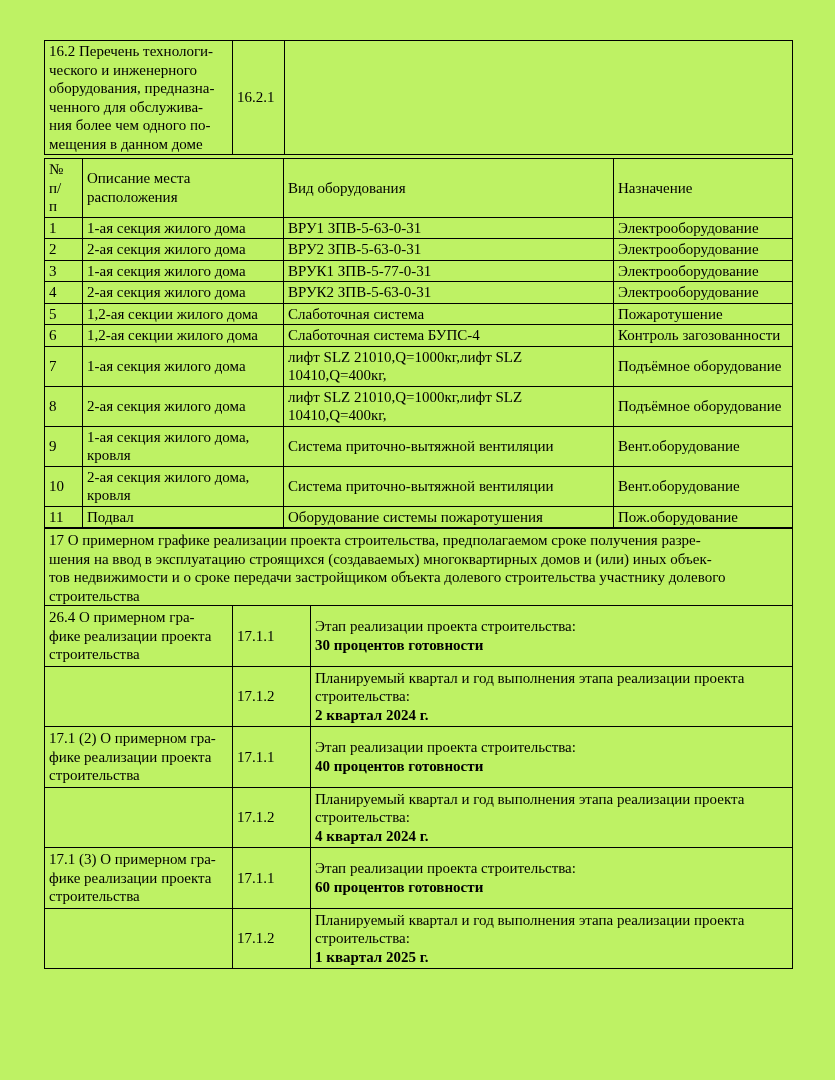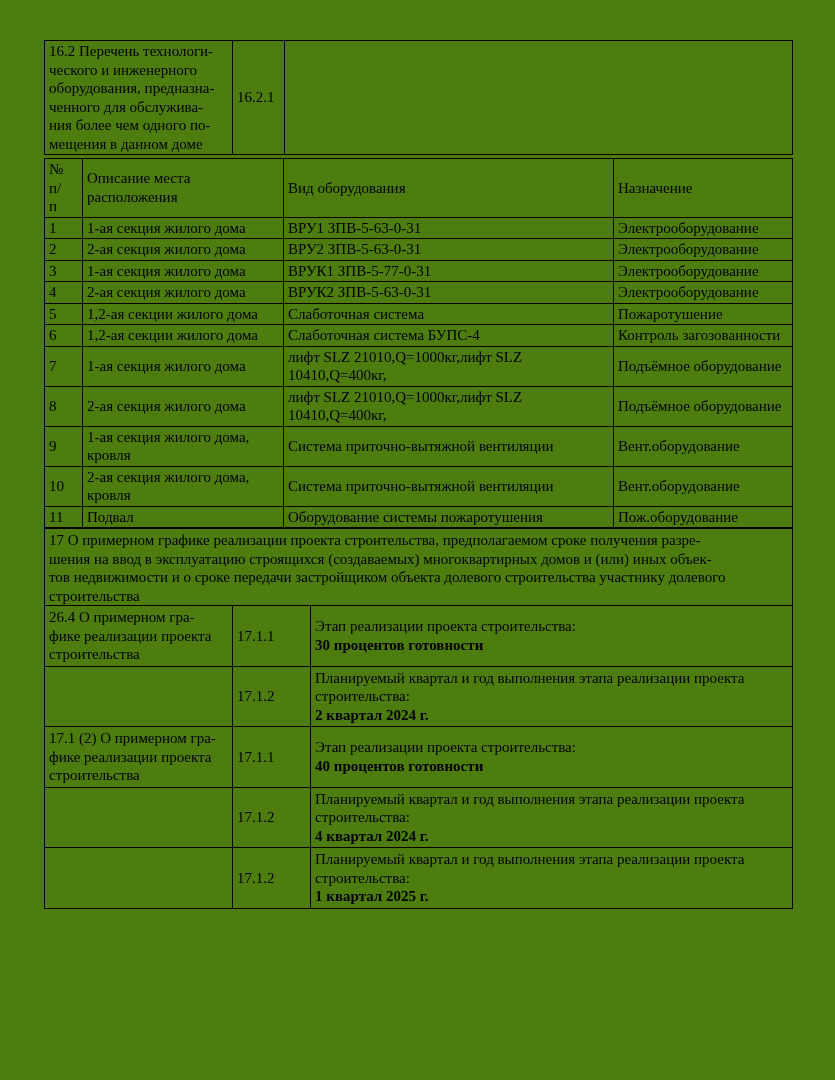--- a/index.html
+++ b/index.html
@@ -1,17 +1,17 @@
 <!DOCTYPE html>
 <html><head>
 <meta charset="utf-8">
 <style>
   html,body{margin:0;padding:0;background:#ffffff;}
   .page{
-    position:relative;width:835px;height:1080px;background:#4d7c0f;
+    position:relative;width:835px;height:1080px;background:#bef264;
     color:#000;font-family:"Liberation Serif","DejaVu Serif",serif;
     overflow:hidden;
   }
   .content{position:absolute;left:44px;top:40px;width:749px;}
   table.tbl{border-collapse:collapse;width:749px;table-layout:fixed;}
   .tbl td{
     border:1px solid #000;
     padding:1px 4px;
     font-size:15px;
     line-height:18.5px;
@@ -187,20 +187,30 @@
         <tr>
           <td class="preline vtop"></td>
           <td>17.1.2</td>
           <td>
               <div class="preline">Планируемый квартал и год выполнения этапа реализации проекта
 строительства:</div>
               <div class="bold">4 квартал 2024 г.</div>
             </td>
         </tr>
         <tr>
+          <td class="preline vtop">17.1 (3) О примерном гра-
+фике реализации проекта
+строительства</td>
+          <td>17.1.1</td>
+          <td>
+              <div class="preline">Этап реализации проекта строительства:</div>
+              <div class="bold">60 процентов готовности</div>
+            </td>
+        </tr>
+        <tr>
           <td class="preline vtop"></td>
           <td>17.1.2</td>
           <td>
               <div class="preline">Планируемый квартал и год выполнения этапа реализации проекта
 строительства:</div>
               <div class="bold">1 квартал 2025 г.</div>
             </td>
         </tr>
       </tbody>
     </table>

